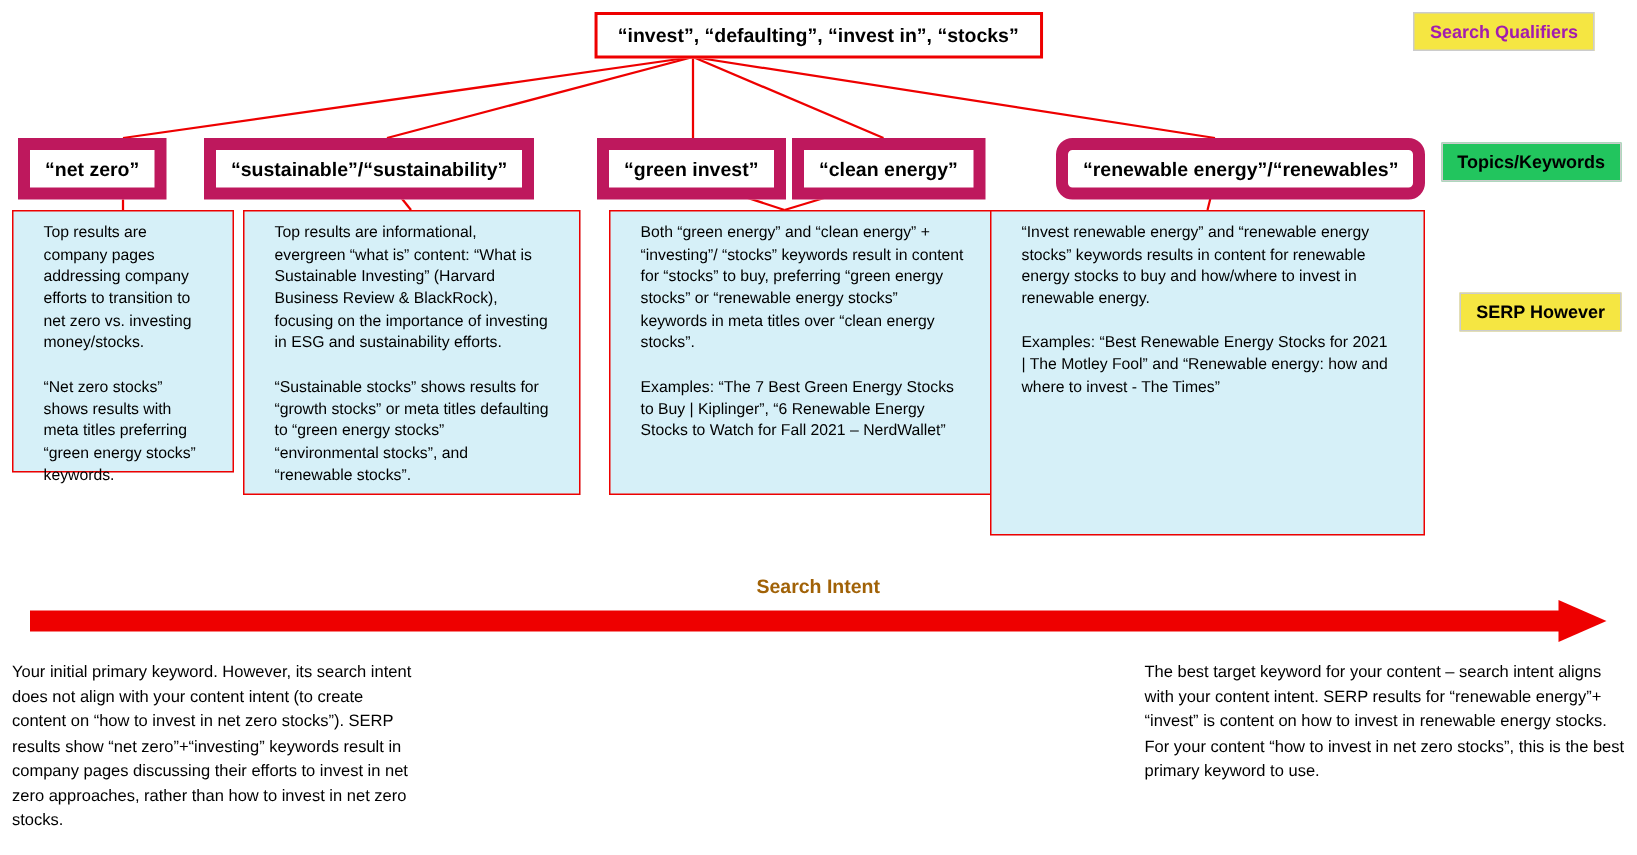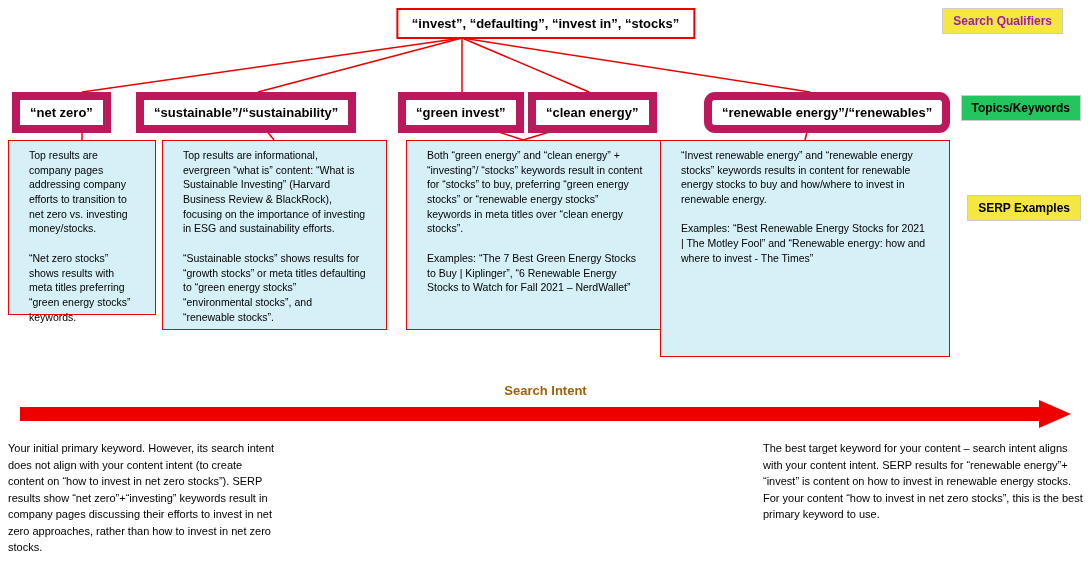--- a/index.html
+++ b/index.html
@@ -243,21 +243,21 @@
 
     <line x1="810" y1="120" x2="805" y2="140" stroke="#e00" stroke-width="1.5"></line>
   </svg>
 
   <div class="root-node">“invest”, “defaulting”, “invest in”, “stocks”</div>
 
   <div class="search-qualifiers-badge">Search Qualifiers</div>
 
   <div class="topics-badge">Topics/Keywords</div>
 
-  <div class="serp-badge">SERP Examples</div>
+  <div class="serp-badge">SERP However</div>
 
   <div class="topic-node topic-node-netzero">“net zero”</div>
   <div class="topic-node topic-node-sustainable">“sustainable”/“sustainability”</div>
   <div class="topic-node topic-node-green">“green invest”</div>
   <div class="topic-node topic-node-clean">“clean energy”</div>
   <div class="topic-node topic-node-renewable">“renewable energy”/“renewables”</div>
 
   <div class="serp-box serp-box-netzero">Top results are company pages addressing company efforts to transition to net zero vs. investing money/stocks.<br><br>“Net zero stocks” shows results with meta titles preferring “green energy stocks” keywords.</div>
   <div class="serp-box serp-box-sustainable">Top results are informational, evergreen “what is” content: “What is Sustainable Investing” (Harvard Business Review &amp; BlackRock), focusing on the importance of investing in ESG and sustainability efforts.<br><br>“Sustainable stocks” shows results for “growth stocks” or meta titles defaulting to “green energy stocks” “environmental stocks”, and “renewable stocks”.</div>
   <div class="serp-box serp-box-greencl">Both “green energy” and “clean energy” + “investing”/ “stocks” keywords result in content for “stocks” to buy, preferring “green energy stocks” or “renewable energy stocks” keywords in meta titles over “clean energy stocks”.<br><br>Examples:  “The 7 Best Green Energy Stocks to Buy | Kiplinger”, “6 Renewable Energy Stocks to Watch for Fall 2021 – NerdWallet”</div>

